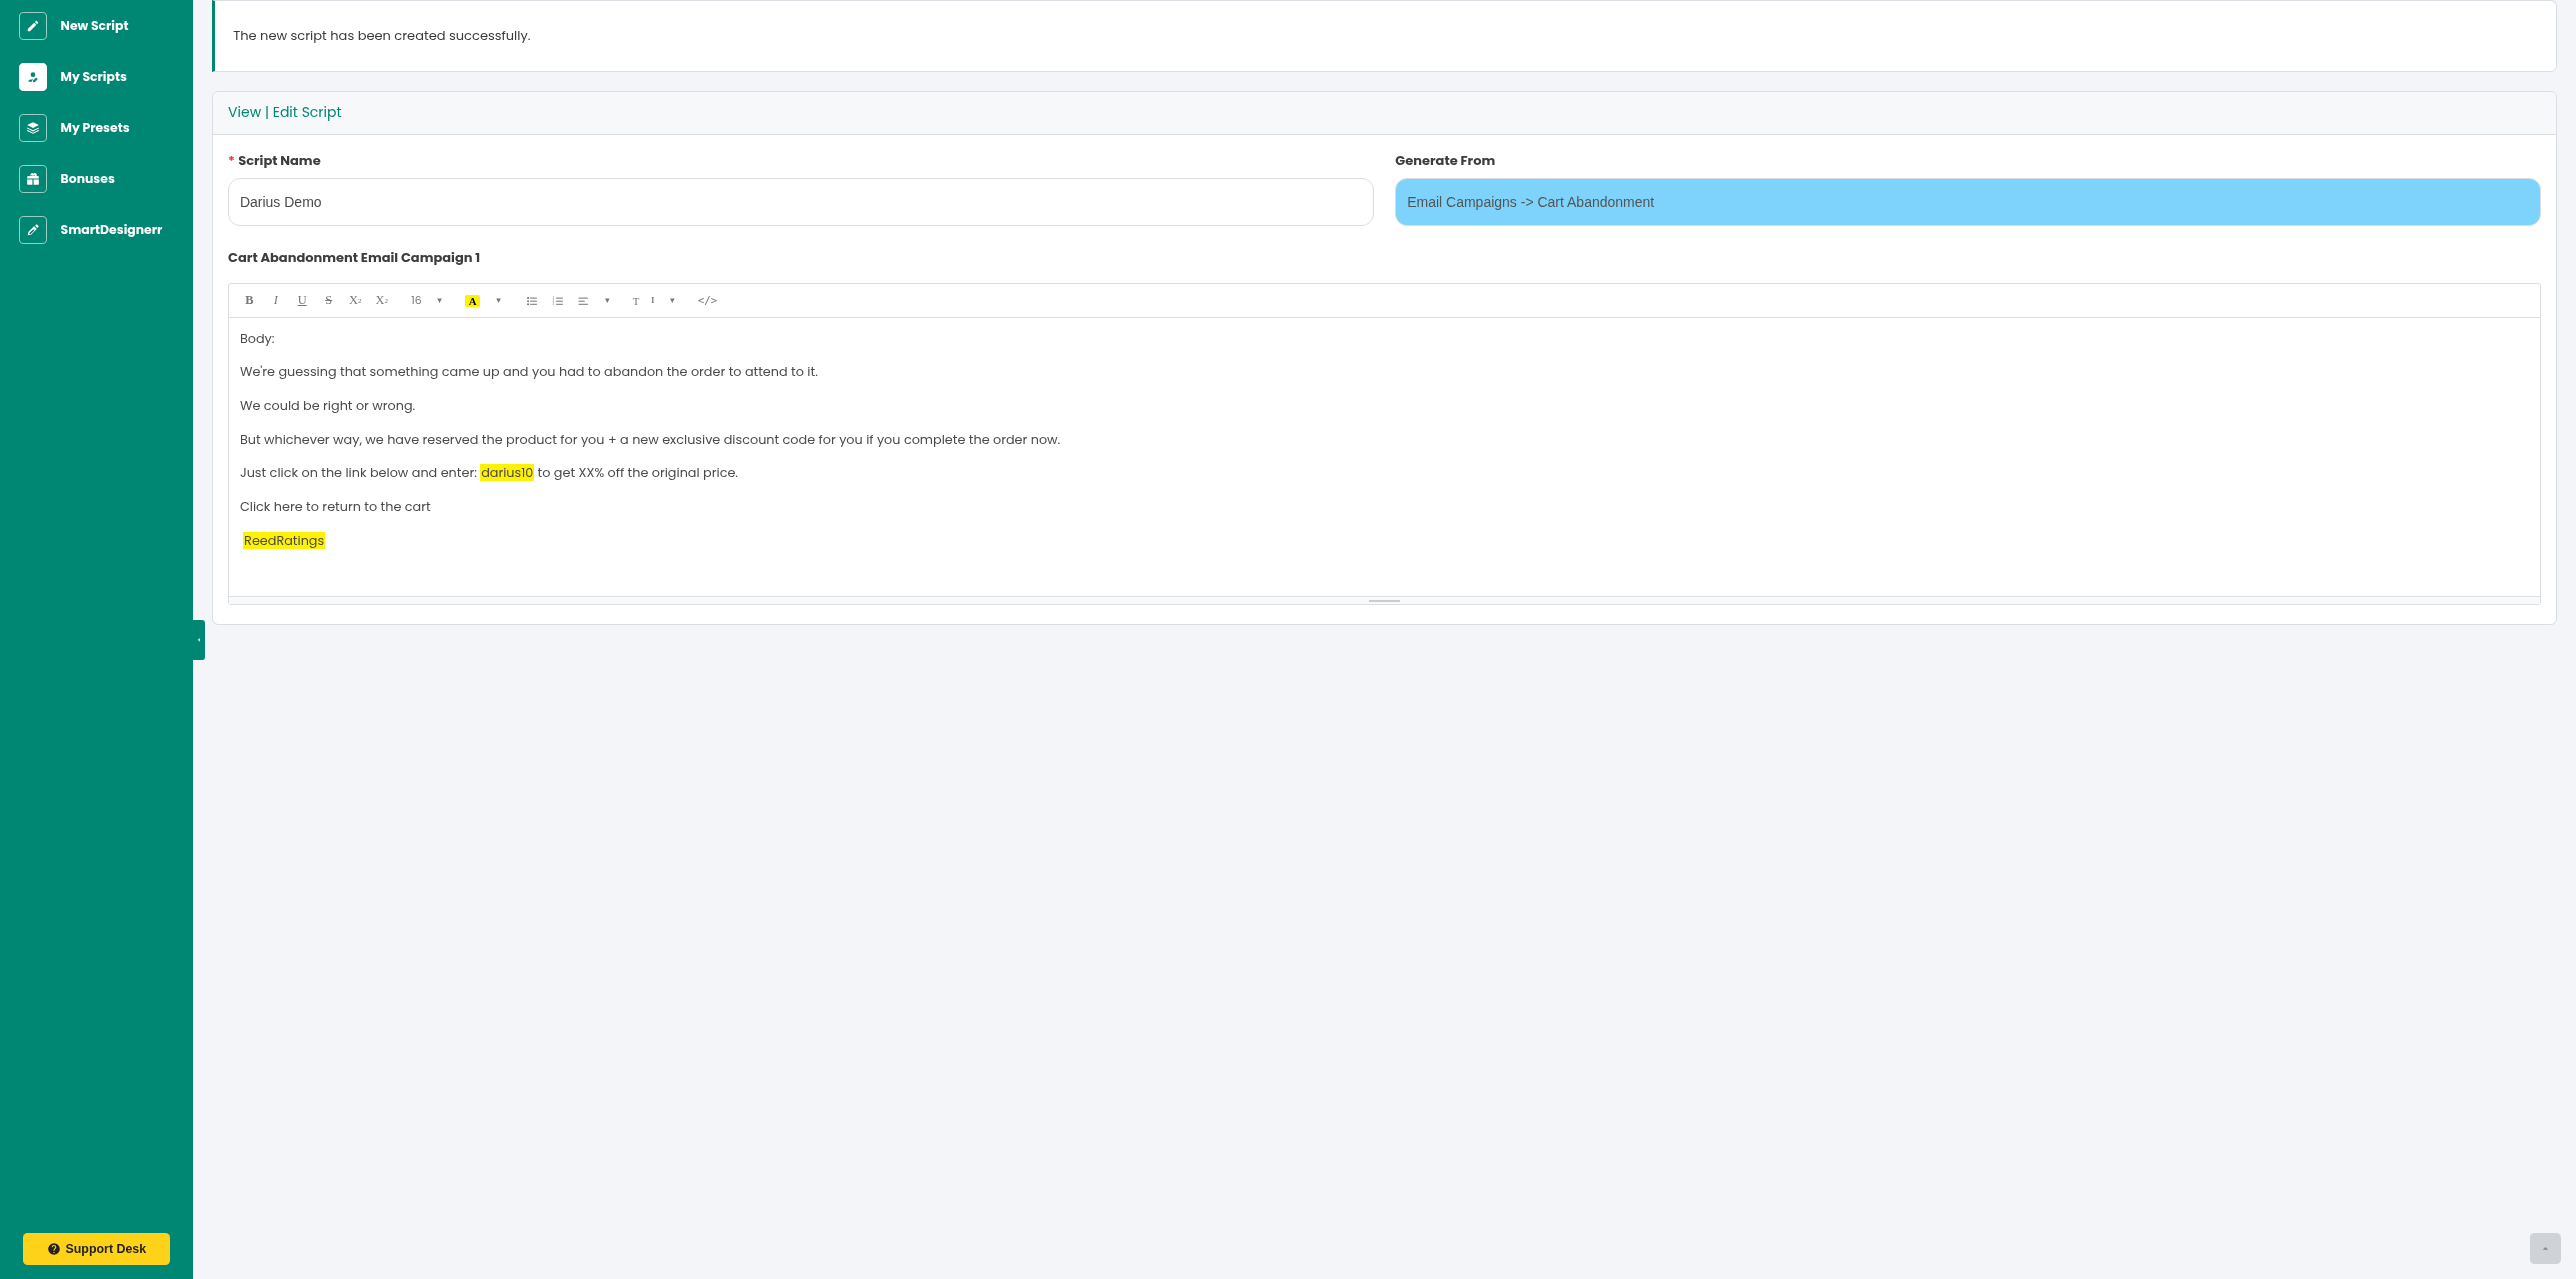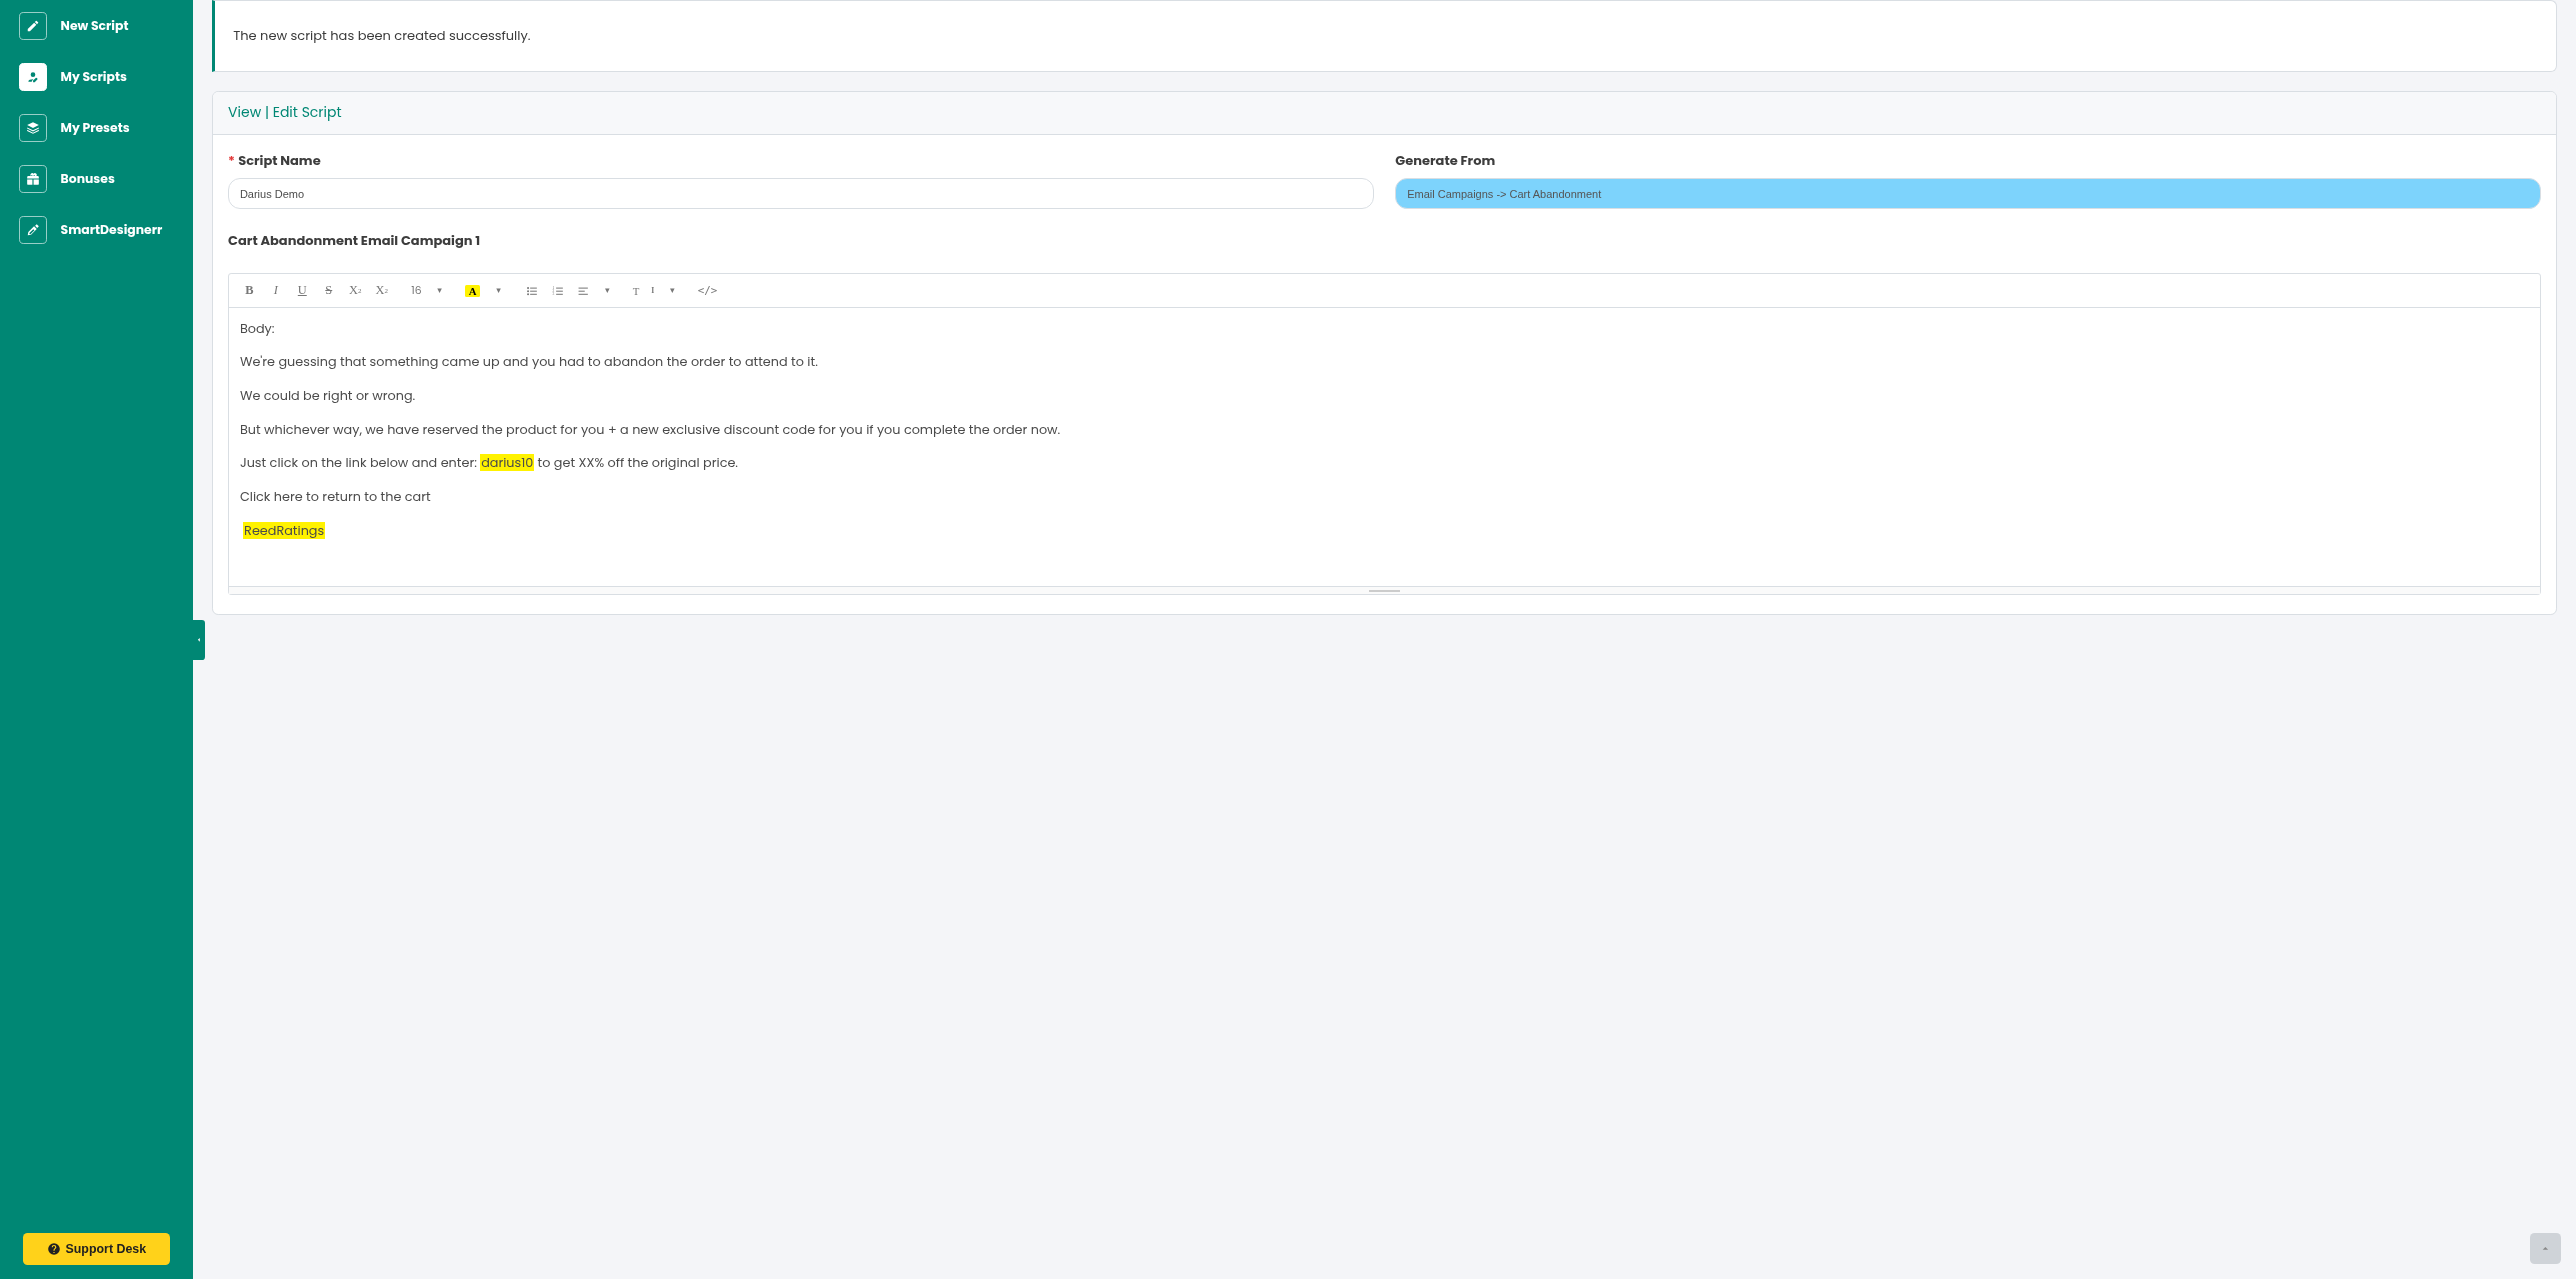--- a/index.html
+++ b/index.html
@@ -153,38 +153,38 @@
   .form-label {
     font-size: 13px;
     font-weight: 700;
     color: #3d3d3d;
     margin-bottom: 7.7px;
     display: block;
   }
   .req { color: #e23a3a; font-weight: 700; margin-right: 3.1px;}
   .form-control {
     width: 100%;
-    height: 31px;
+    height: 48px;
     border: 0.8px solid var(--border);
     border-radius: 12px;
     padding: 0 10.8px;
-    font-size: 11px;
+    font-size: 14px;
     color: #4b4b4b;
     background: #fff;
   }
   .form-control[readonly] {
     background: #7dd3fc;
     color: #555;
   }
 
   .section-title {
     font-size: 13px;
     font-weight: 700;
     color: #3d3d3d;
-    margin-bottom: 22px;
+    margin-bottom: 15px;
   }
 
   .editor {
     border: 0.8px solid var(--border);
     border-radius: 3.1px;
   }
   .toolbar {
     height: 34px;
     border-bottom: 0.8px solid var(--border);
     display: flex;

